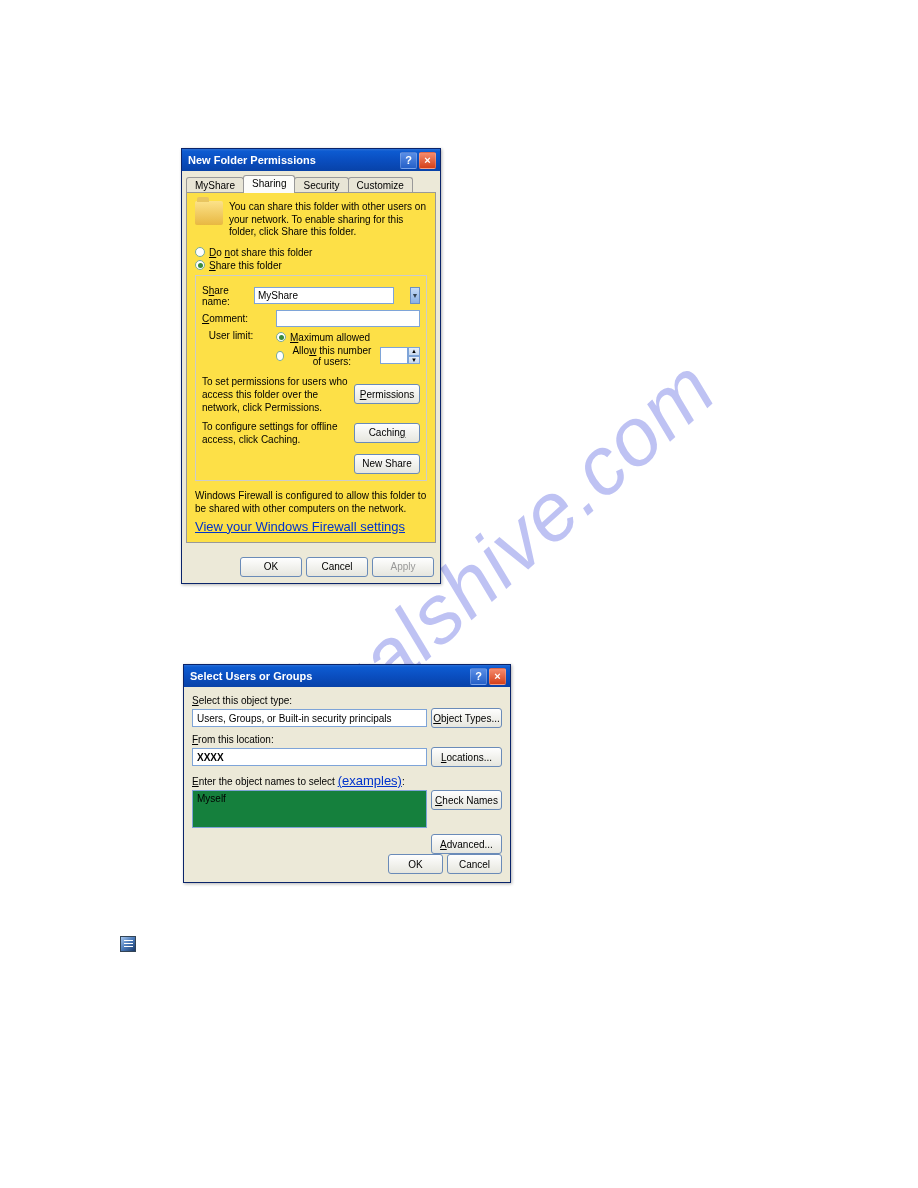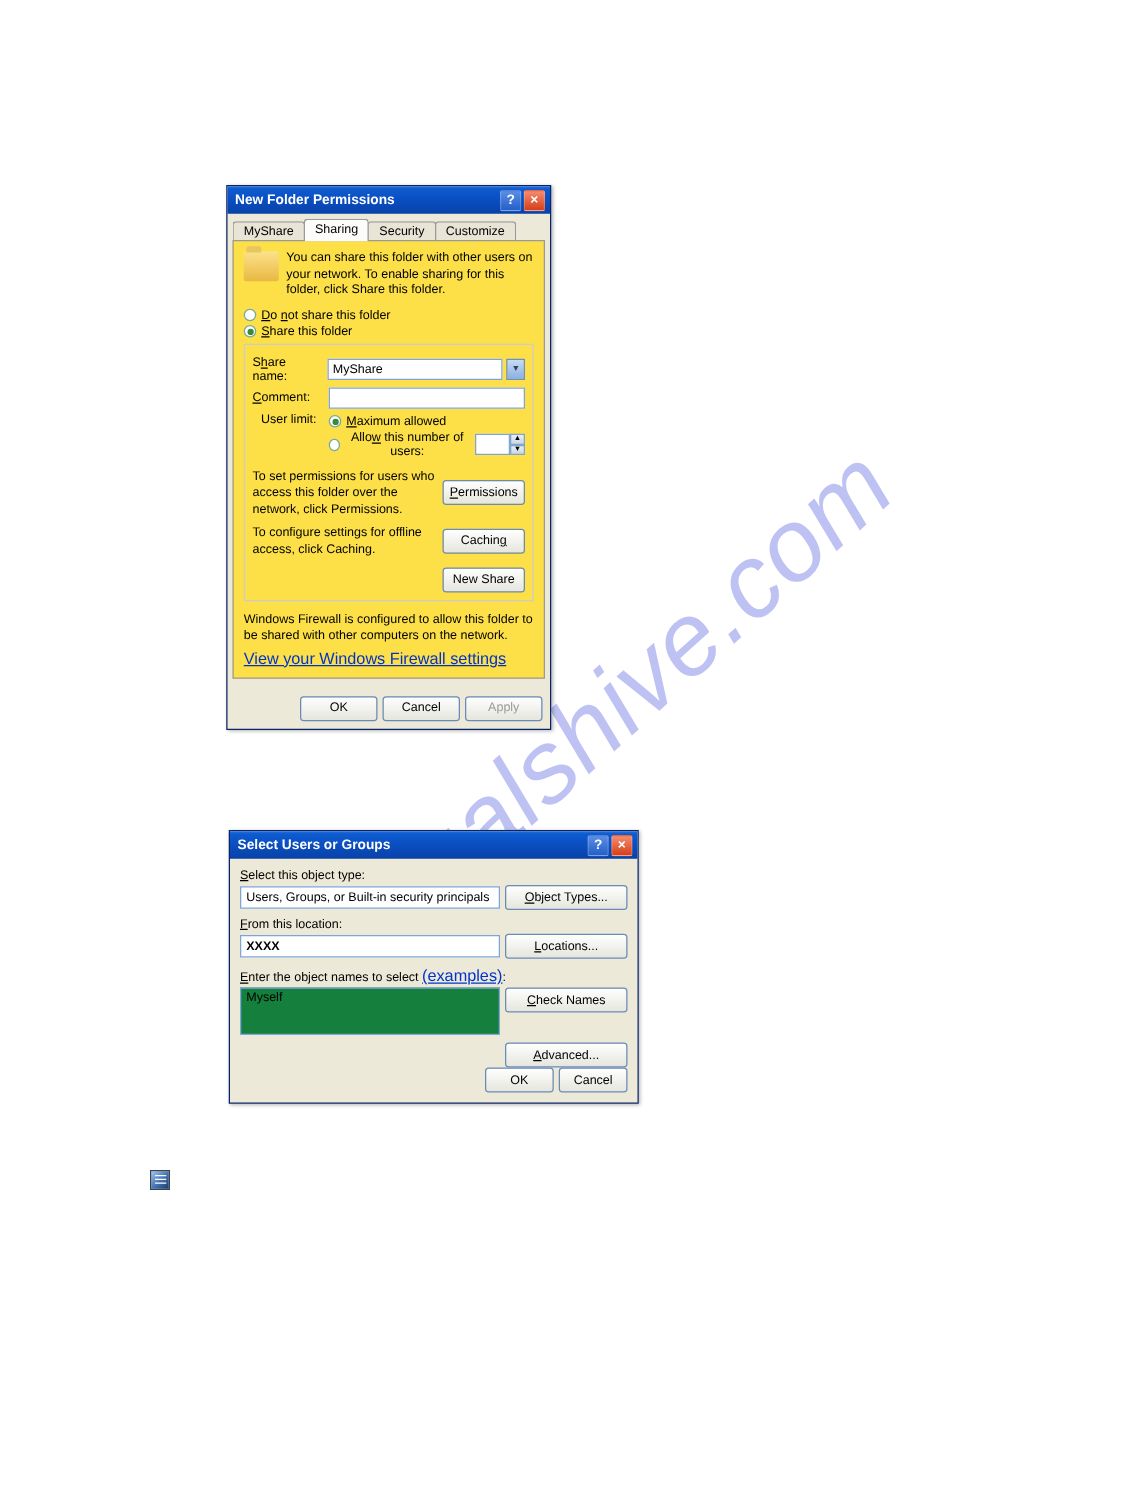--- a/index.html
+++ b/index.html
@@ -97,21 +97,21 @@
     width:12px; height:5px;
     background:#e8c560;
     border-radius:2px 2px 0 0;
   }
   .infotext { flex:1; font-size:10px; line-height:1.25; }
   .radio-row { display:flex; align-items:center; gap:4px; margin:2px 0; }
   .radio { width:10px; height:10px; border:1px solid #7a9; border-radius:50%; display:inline-flex; align-items:center; justify-content:center; background:#fff; }
   .radio.checked::after { content:""; width:5px; height:5px; background:#3a8a3a; border-radius:50%; }
   .underline { text-decoration: underline; }
   .fieldset { border:1px solid #ccc; padding:6px; margin-top:4px; }
-  .form-row { display:flex; align-items:center; margin:3px 0; gap:3px; }
+  .form-row { display:flex; align-items:center; margin:3px 0; gap:16px; }
   .form-label { width:58px; font-size:10px; }
   .text-input {
     flex:1; height:17px;
     border:1px solid #7ea4d8;
     background:#fff;
     font-size:10px;
     padding:1px 3px;
     font-family: inherit;
   }
   .dropdown-btn {
@@ -168,21 +168,21 @@
   .dlg2-textarea {
     flex:1; height:38px;
     border:1px solid #7ea4d8;
     background:#15803d;
     padding:2px 4px;
     font-size:10px;
     font-family:inherit;
     resize:none;
   }
   .dlg2-btn {
-    width:98px; height:20px;
+    width:71px; height:20px;
     border:1px solid #6a8bb8;
     border-radius:3px;
     background: linear-gradient(#fefefe,#e6e6de);
     font-size:10px;
     font-family:inherit;
     cursor:pointer;
   }
   .dlg2-btnrow { display:flex; justify-content:space-between; align-items:flex-end; margin-top:4px;flex-direction:column;}
   .dlg2-rightbtns { display:flex; gap:4px; }
   

